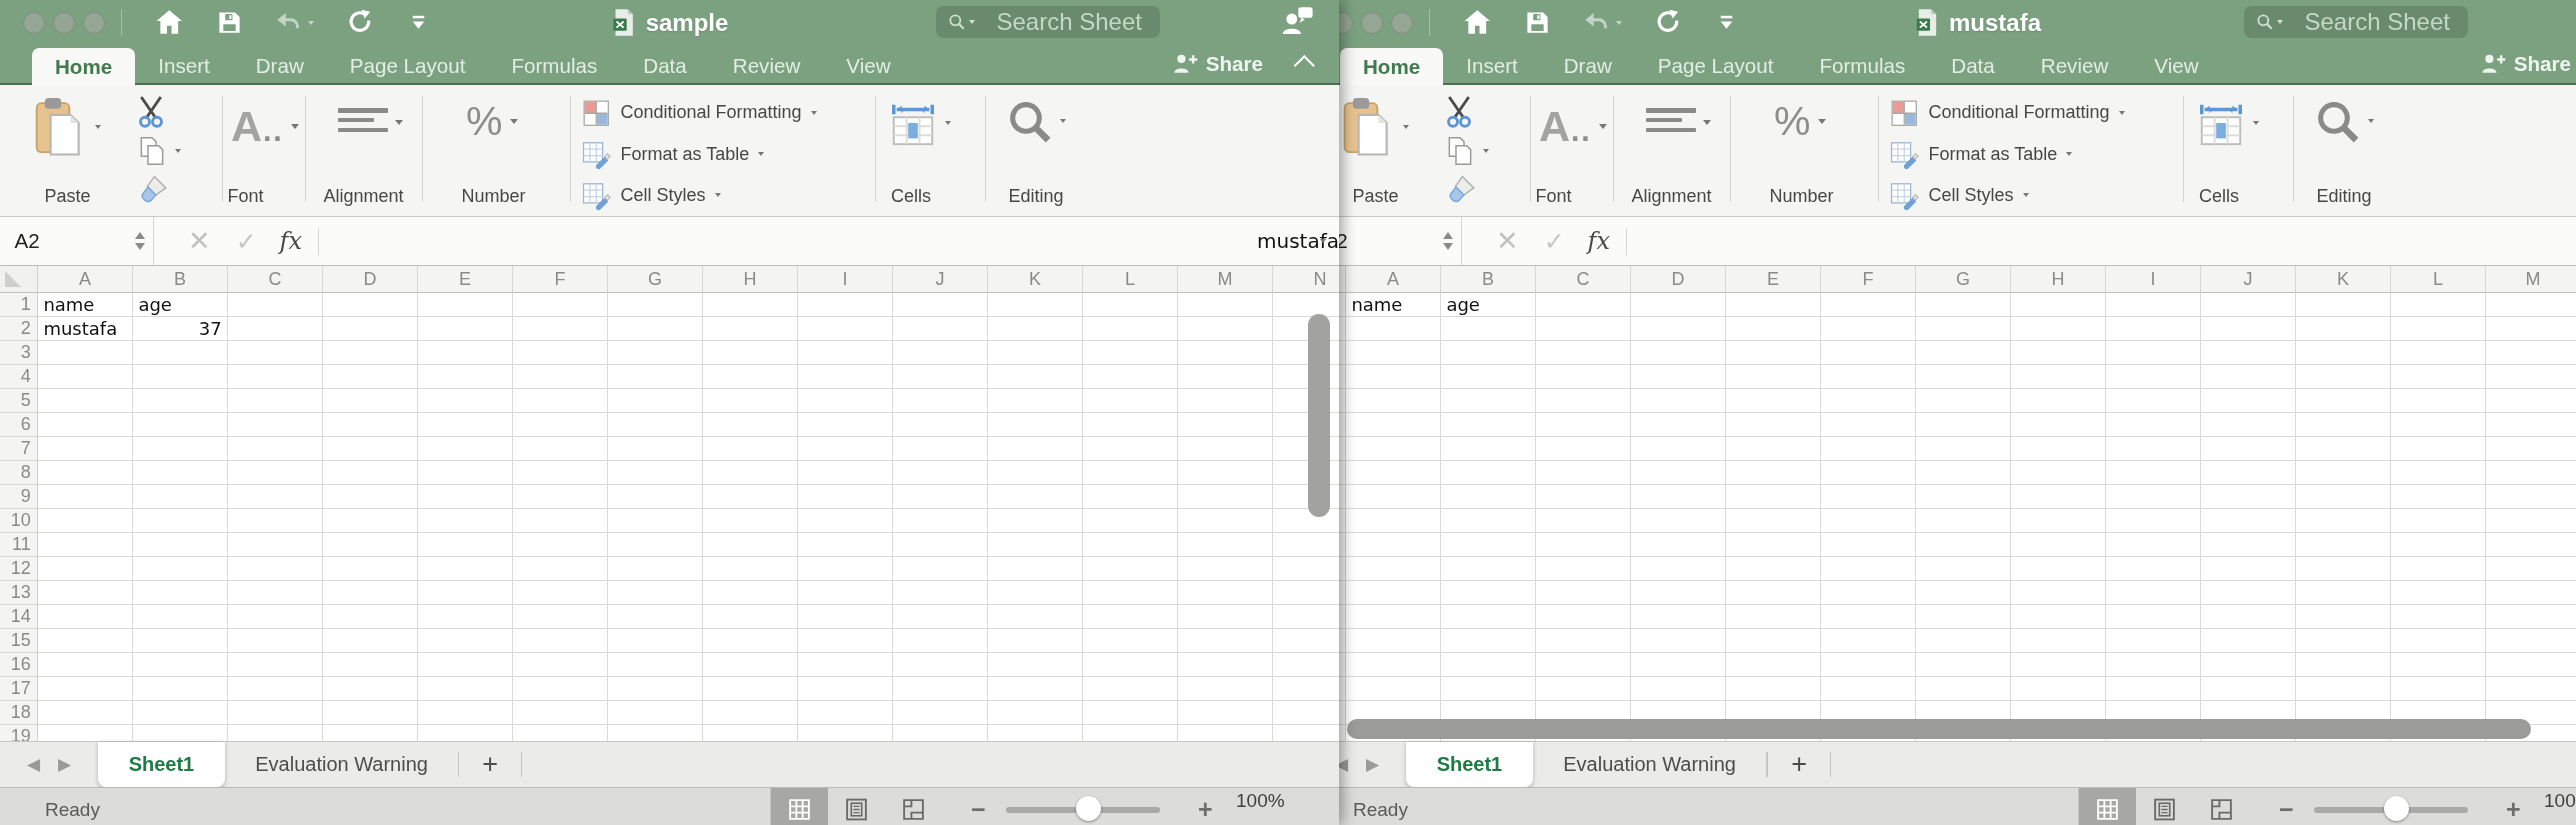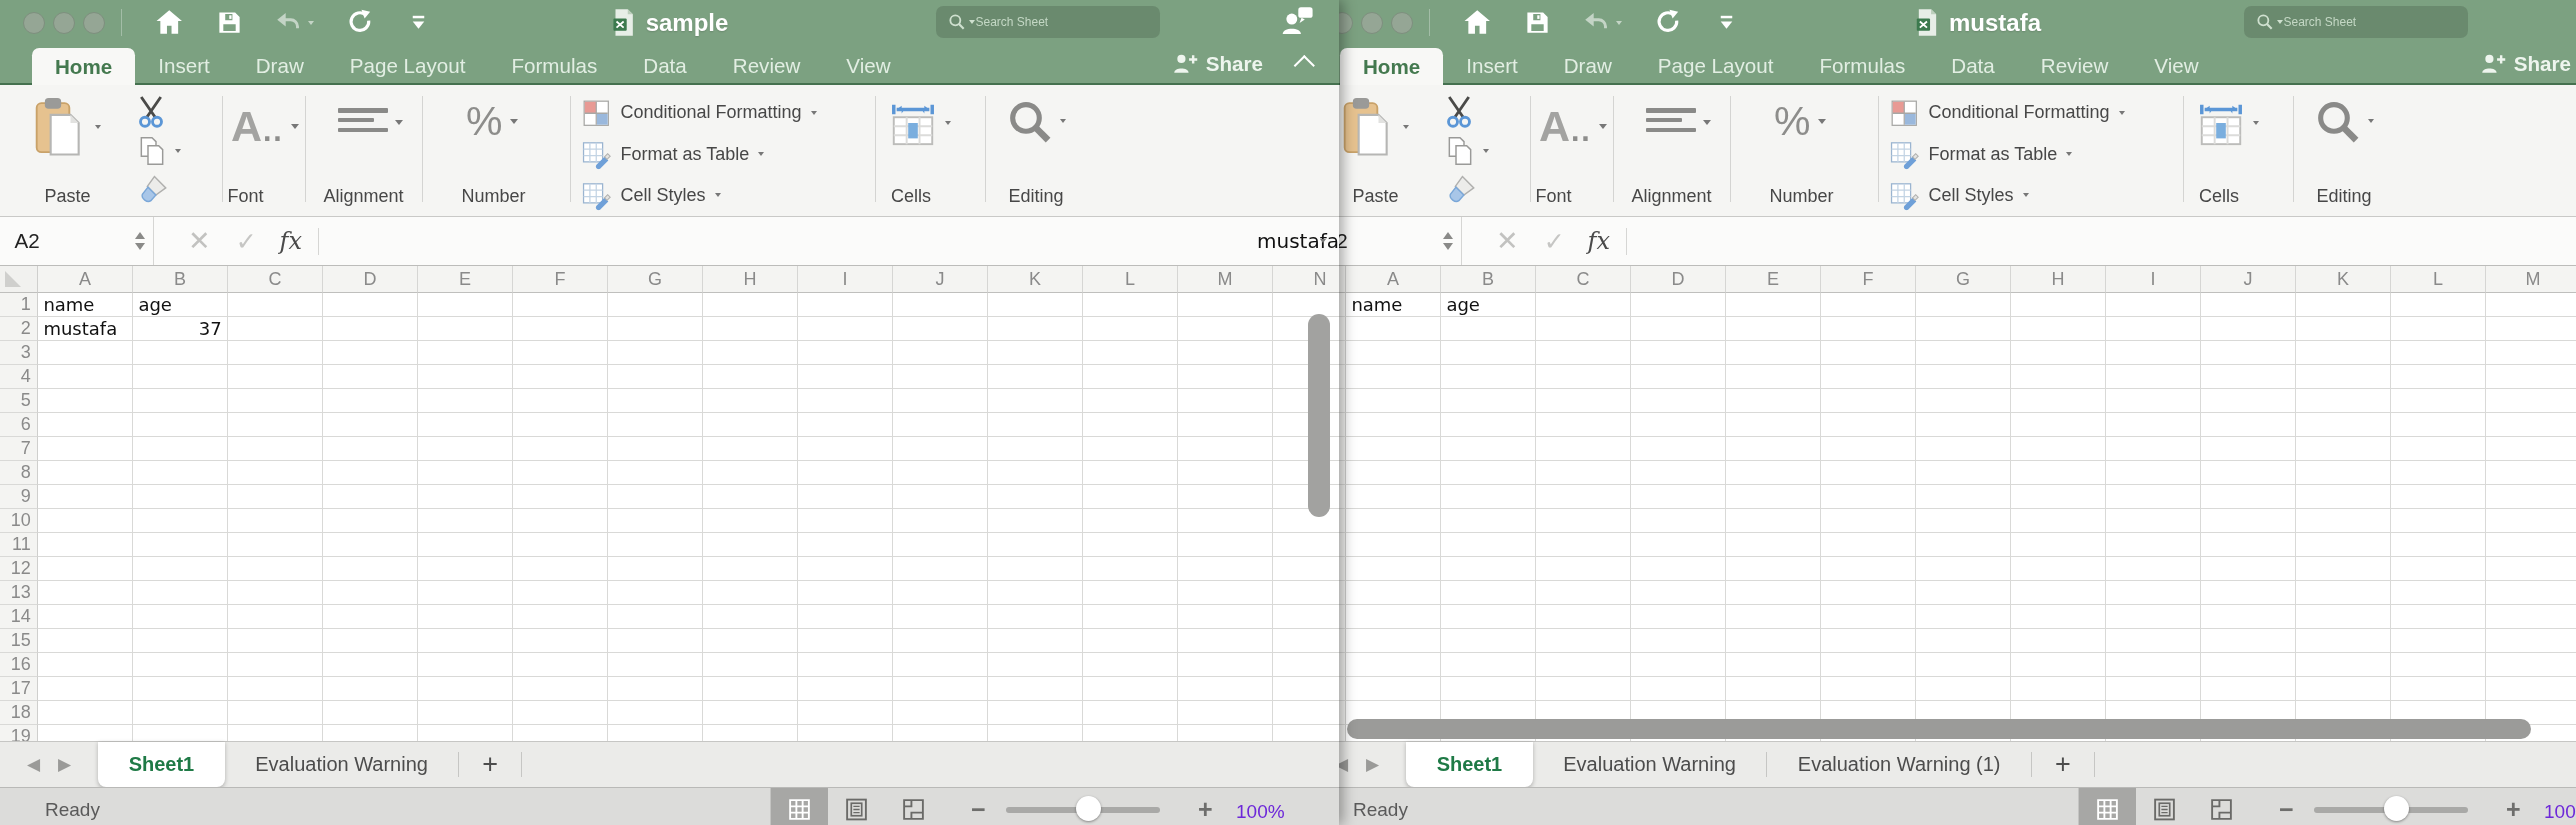--- a/index.html
+++ b/index.html
@@ -17,21 +17,21 @@
   .tb-ic{margin-left:32px;display:flex;align-items:center;color:#fff;}
   .tb-ic svg{display:block;}
   .tb-ic.dim{opacity:.55;}
   .dd{width:0;height:0;border-left:4.5px solid transparent;border-right:4.5px solid transparent;border-top:5.4px solid #fff;}
   .dd.gray{border-top-color:#777;}
   .dd.sm{border-left-width:3.6px;border-right-width:3.6px;border-top-width:4.5px;}
   .doc-title{position:absolute;left:50%;transform:translateX(-50%);display:flex;align-items:center;gap:10px;}
   .doc-title .t{color:#fff;font-weight:bold;font-size:24px;text-shadow:0 0.9px 1.8px rgba(0,0,0,0.15);}
   .searchbox{position:absolute;right:179px;top:6.3px;width:224px;height:32px;border-radius:7.2px;
              background:rgba(0,0,0,0.14);display:flex;align-items:center;padding-left:10.8px;box-sizing:border-box;color:#cfe0cf;}
-  .searchbox .ph{font-size:12px;color:#c4d8c5;margin-left:0;white-space:nowrap;}
+  .searchbox .ph{font-size:24px;color:#c4d8c5;margin-left:21px;white-space:nowrap;}
   .chev-dn{width:0;height:0;border-left:3.6px solid transparent;border-right:3.6px solid transparent;border-top:4.5px solid #cfe0cf;margin-left:2.7px;}
   .people{position:absolute;right:25px;top:5.4px;color:#fff;}
 
   
   .tabrow{height:38px;background:#7ca181;display:flex;align-items:flex-end;position:relative;border-bottom:2.7px solid #45714f;}
   .rtab{font-size:20.6px;color:#e2eee3;padding:0 23px;height:35px;display:flex;align-items:center;}
   .rtab.active{background:#f8f8f6;color:#44794f;font-weight:bold;border-radius:7.2px 7.2px 0 0;margin-left:32px;margin-bottom:-2.7px;height:38px;}
   .share-group{position:absolute;right:76px;bottom:7.2px;display:flex;align-items:center;gap:7.2px;color:#eef5ee;font-size:20.6px;font-weight:bold;}
   .collapse-chev{position:absolute;right:27px;bottom:10.8px;width:12.6px;height:12.6px;border-left:2.7px solid #fff;border-top:2.7px solid #fff;transform:rotate(45deg);}
 
@@ -88,21 +88,21 @@
   .statusbar{height:43px;background:#dcdcda;border-top:0.9px solid #b9b9b7;position:relative;font-size:19px;color:#5a5a5a;}
   .ready{position:absolute;left:45px;top:10.8px;}
   .viewseg{position:absolute;left:770px;top:0;height:100%;display:flex;align-items:stretch;}
   .vs-div{width:0.9px;background:#c4c4c2;}
   .vbtn{width:57px;display:flex;align-items:center;justify-content:center;color:#6a6a68;}
   .vbtn.active{background:#a7a7a5;color:#fff;}
   .zoom-minus{position:absolute;left:971px;top:7.2px;font-size:25px;color:#6e6e6c;font-weight:bold;}
   .zoom-track{position:absolute;left:1006px;top:19px;width:154px;height:6.3px;border-radius:3.6px;background:#a9a9a7;}
   .zoom-thumb{position:absolute;left:1076px;top:8px;width:25px;height:25px;border-radius:50%;background:#fff;box-shadow:0 0.9px 2.7px rgba(0,0,0,0.4);}
   .zoom-plus{position:absolute;left:1198px;top:7.2px;font-size:25px;color:#6e6e6c;font-weight:bold;}
-  .zoom-pct{position:absolute;left:1236px;top:13px;color:#6d28d9;text-align:center;}
+  .zoom-pct{position:absolute;left:1236px;top:2px;color:#404040;text-align:center;}
 </style>
 </head>
 <body>
 
 <svg width="0" height="0" style="position:absolute">
   <defs>
     <symbol id="sym-home" viewBox="0 0 24 24">
         <path fill="currentColor" d="M12 2.5 22 11h-3v10h-5.2v-6.2h-3.6V21H5V11H2z"></path>
       </symbol>
     <symbol id="sym-save" viewBox="0 0 24 24">
@@ -708,21 +708,20 @@
       </div>
 
     <div class="sheetbar">
       <div class="nav-arrows">
         <span>◀</span>
         <span>▶</span>
       </div>
       <div class="stab active">Sheet1</div>
       <div class="stab">Evaluation Warning</div>
       <div class="stab-div"></div>
-      <div class="stab">Evaluation Warning (1)</div>
       <div class="stab-div"></div>
       <div class="addsheet">+</div>
       <div class="stab-div"></div>
     </div>
 
     <div class="statusbar">
       <div class="ready">Ready</div>
       <div class="viewseg">
         <div class="vs-div"></div>
         <div class="vbtn active">

